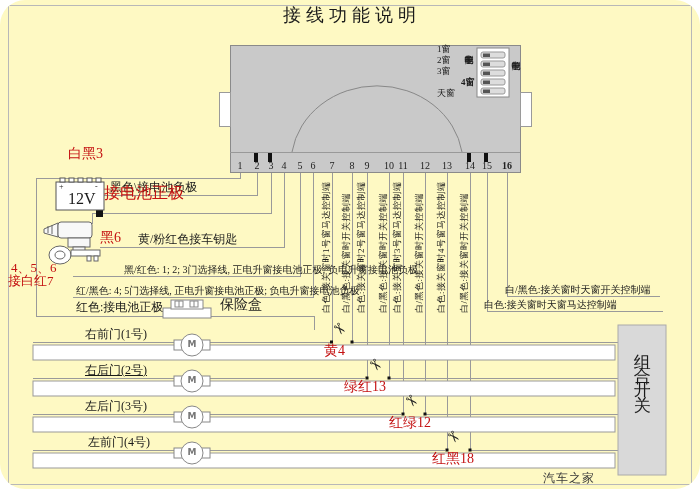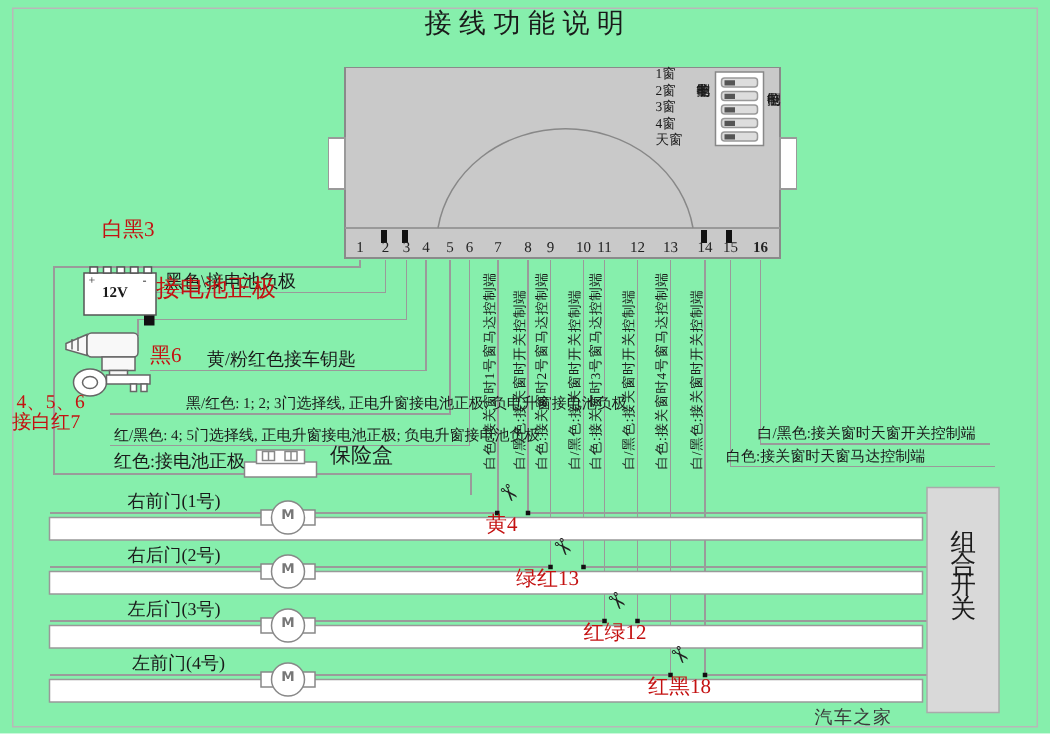--- a/index.html
+++ b/index.html
@@ -3,22 +3,22 @@
 <meta charset="utf-8">
 <style>
   :root{
     --red:#c41111;
     --wire:#9a9a9a;
     --boxgray:#c9c9c9;
     --ink:#1a1a1a;
   }
   html,body{margin:0;padding:0;background:#fff;}
   #stage{
-    position:relative;width:700px;height:489px;background:#86efac;overflow:hidden;
-    font-family:"Liberation Serif","DejaVu Serif",serif;color:var(--ink);
+    position:relative;width:700px;height:489px;background:#fef9c3;overflow:hidden;
+    font-family:"Liberation Serif","DejaVu Serif",serif;color:var(--ink);border-radius:25px;
   }
   #diagram-svg{position:absolute;left:0;top:0;}
   .lbl{position:absolute;white-space:nowrap;line-height:1.1;}
   .red{color:var(--red);font-weight:normal;}
   .small{font-size:10px;}
   .mid{font-size:12px;}
   .pin{position:absolute;width:16px;text-align:center;font-size:10px;color:#222;}
   .vlabel{
     position:absolute;font-size:9px;white-space:nowrap;color:var(--ink);
     transform:rotate(-90deg);transform-origin:0 0;letter-spacing:0.5px;
@@ -200,28 +200,28 @@
   <span class="pin" style="left:395px;top:160px;">11</span>
   <span class="pin" style="left:417px;top:160px;">12</span>
   <span class="pin" style="left:439px;top:160px;">13</span>
   <span class="pin" style="left:462px;top:160px;">14</span>
   <span class="pin" style="left:479px;top:160px;">15</span>
   <span class="pin" style="left:499px;top:160px;font-weight:bold;">16</span>
 
   <span class="lbl dip-row-label" style="left:437px;top:45px;">1窗</span>
   <span class="lbl dip-row-label" style="left:437px;top:56px;">2窗</span>
   <span class="lbl dip-row-label" style="left:437px;top:67px;">3窗</span>
-  <span class="lbl dip-row-label" style="left:437px;top:78px;">4窗</span>
+  <span class="lbl dip-row-label" style="left:461px;top:78px;font-weight:bold;">4窗</span>
   <span class="lbl dip-row-label" style="left:437px;top:89px;">天窗</span>
   <span class="lbl vert" style="left:463px;top:48px;font-size:9px;">非电子控制</span>
   <span class="lbl vert" style="left:510px;top:54px;font-size:9px;">电子控制</span>
 
   <span class="lbl" style="left:59px;top:183px;font-size:8px;">+</span>
   <span class="lbl" style="left:95px;top:183px;font-size:8px;">-</span>
-  <span class="lbl" style="left:68px;top:190px;font-size:10px;font-weight:bold;">12V</span>
+  <span class="lbl" style="left:68px;top:190px;font-size:16px;font-weight:normal;">12V</span>
 
   <span class="lbl red" style="left:68px;top:146px;font-size:14px;">白黑3</span>
   <span class="lbl mid" style="left:110px;top:181px;">黑色\接电池负极</span>
   <span class="lbl red" style="left:104px;top:184px;font-size:16px;">接电池正极</span>
   <span class="lbl red" style="left:100px;top:230px;font-size:14px;">黑6</span>
   <span class="lbl mid" style="left:138px;top:233px;">黄/粉红色接车钥匙</span>
 
   <span class="lbl red" style="left:11px;top:261px;font-size:13px;">4、5、6</span>
   <span class="lbl red" style="left:8px;top:274px;font-size:13px;">接白红7</span>
 
@@ -236,21 +236,21 @@
   <span class="vlabel" style="left:320px;top:313px;">白色:接关窗时1号窗马达控制端</span>
   <span class="vlabel" style="left:340px;top:313px;">白/黑色:接关窗时开关控制端</span>
   <span class="vlabel" style="left:355px;top:313px;">白色:接关窗时2号窗马达控制端</span>
   <span class="vlabel" style="left:377px;top:313px;">白/黑色:接关窗时开关控制端</span>
   <span class="vlabel" style="left:391px;top:313px;">白色:接关窗时3号窗马达控制端</span>
   <span class="vlabel" style="left:413px;top:313px;">白/黑色:接关窗时开关控制端</span>
   <span class="vlabel" style="left:435px;top:313px;">白色:接关窗时4号窗马达控制端</span>
   <span class="vlabel" style="left:458px;top:313px;">白/黑色:接关窗时开关控制端</span>
 
   <span class="lbl mid" style="left:85px;top:328px;">右前门(1号)</span>
-  <span class="lbl mid" style="left:85px;top:364px;">右后门(2号)</span>
+  <span class="lbl mid" style="left:85px;top:364px;text-decoration:underline;">右后门(2号)</span>
   <span class="lbl mid" style="left:85px;top:400px;">左后门(3号)</span>
   <span class="lbl mid" style="left:88px;top:436px;">左前门(4号)</span>
 
   <span class="motor-m" style="left:185px;top:339px;">M</span>
   <span class="motor-m" style="left:185px;top:375px;">M</span>
   <span class="motor-m" style="left:185px;top:411px;">M</span>
   <span class="motor-m" style="left:185px;top:447px;">M</span>
 
   <span class="scissors" style="left:333px;top:320px;">✂</span>
   <span class="scissors" style="left:369px;top:356px;">✂</span>

